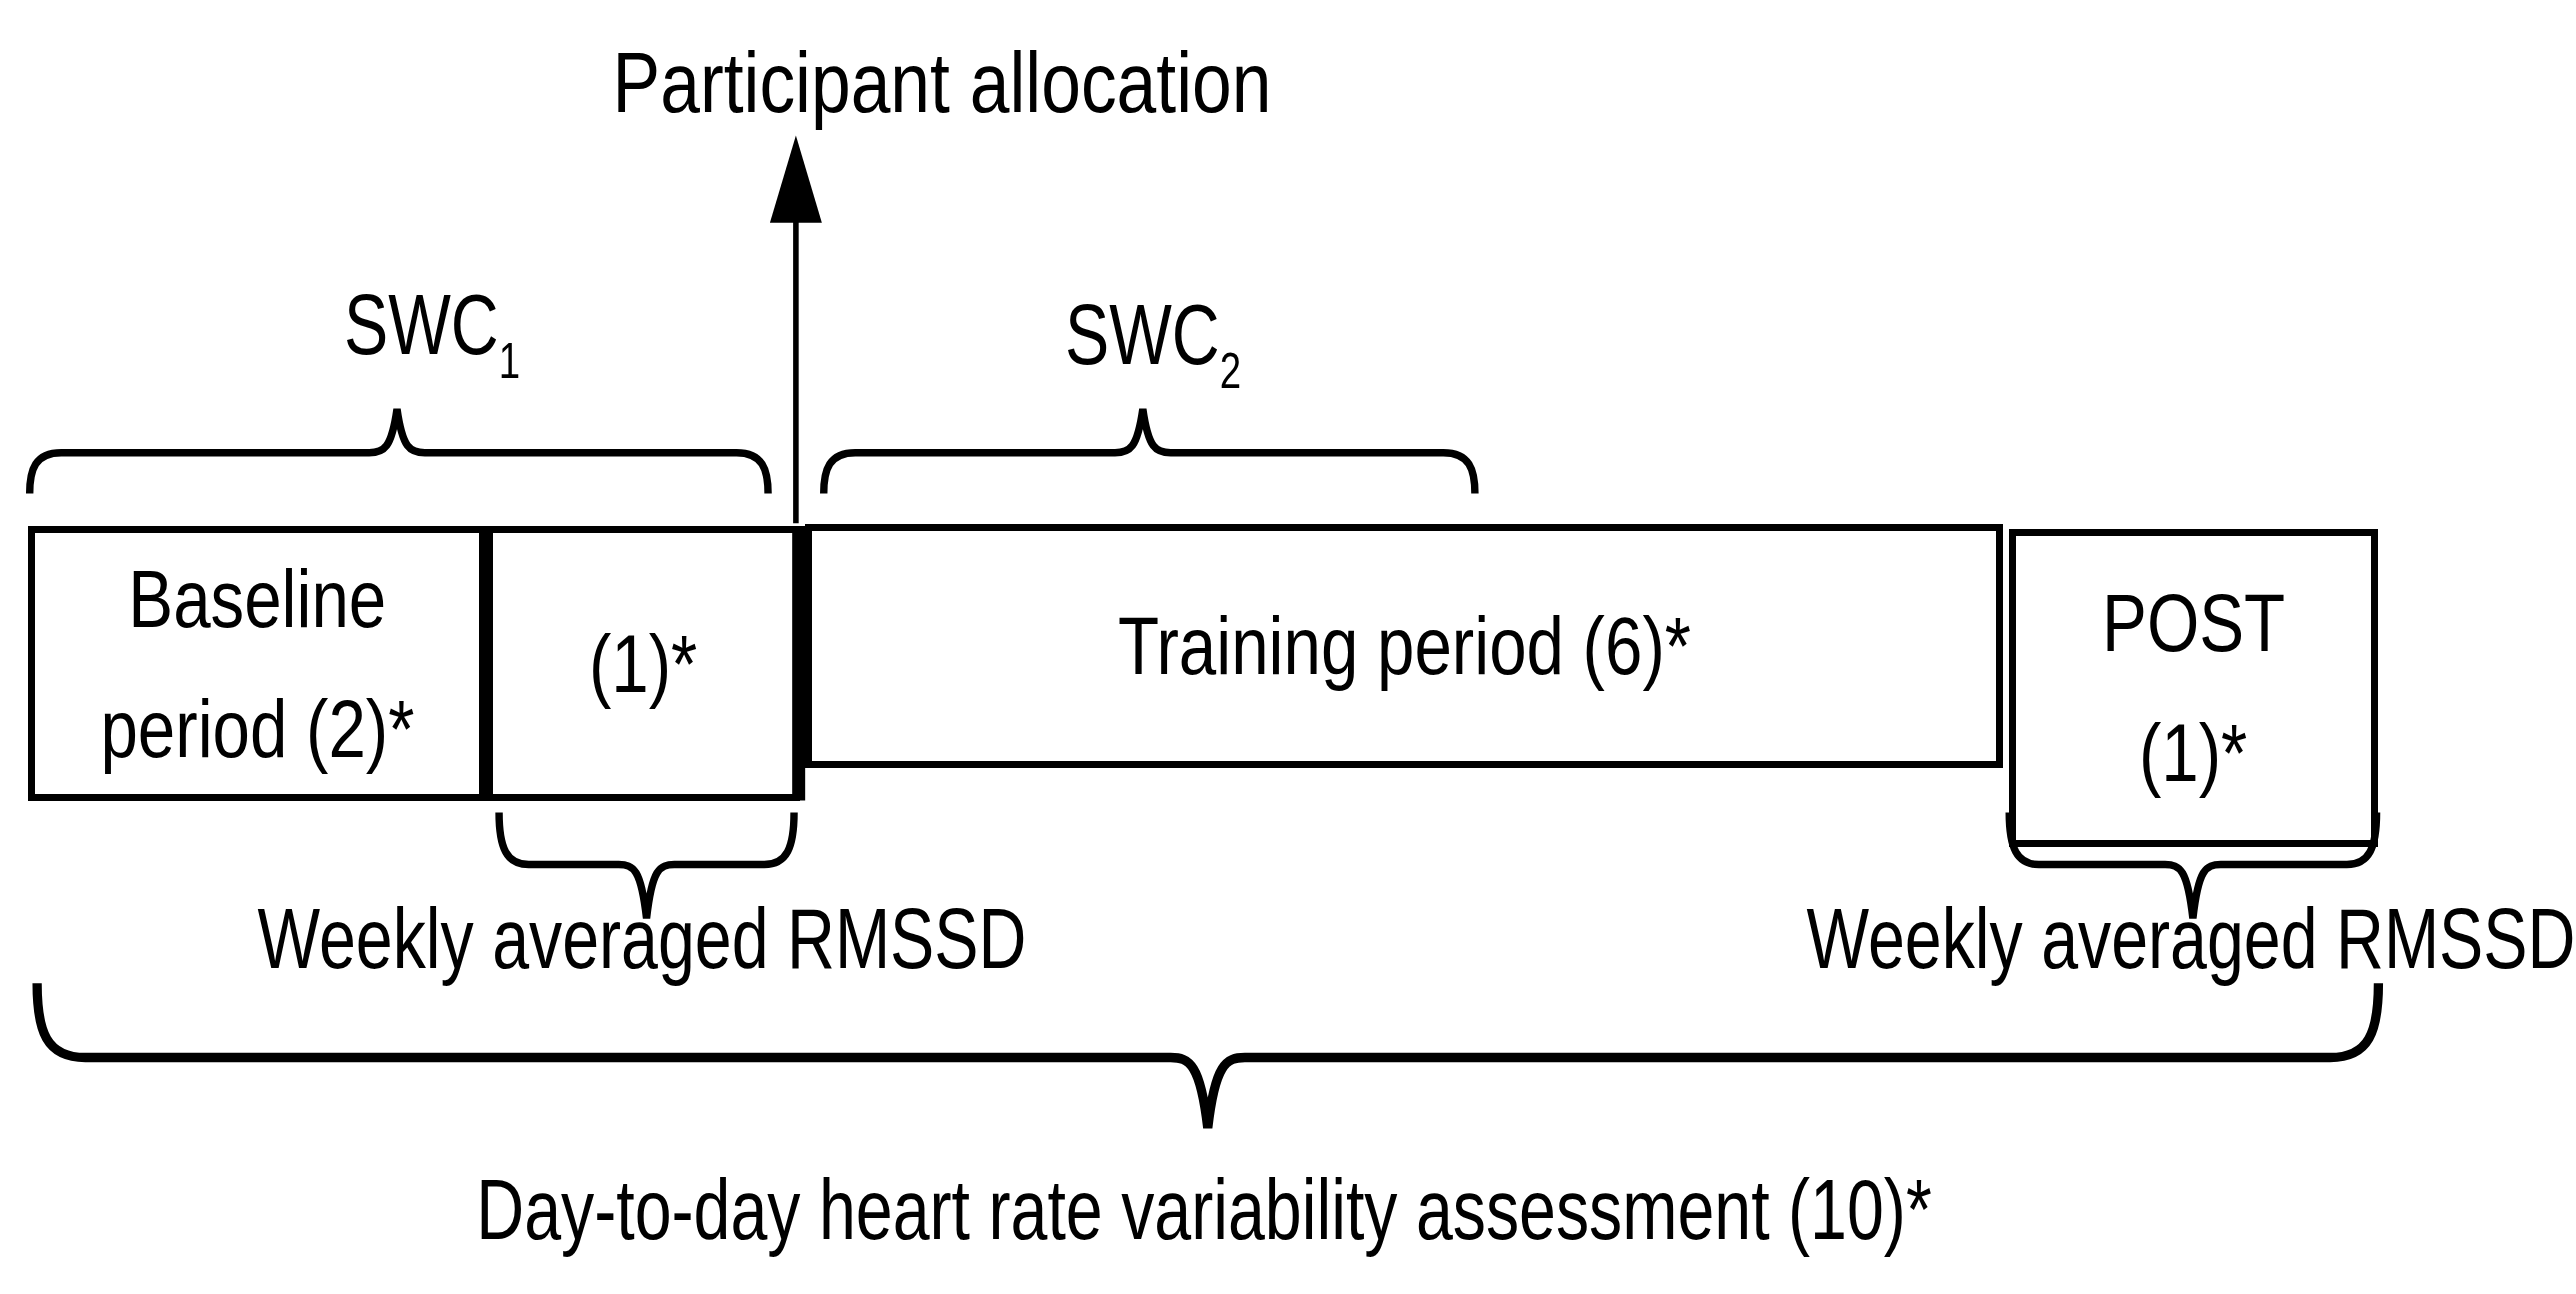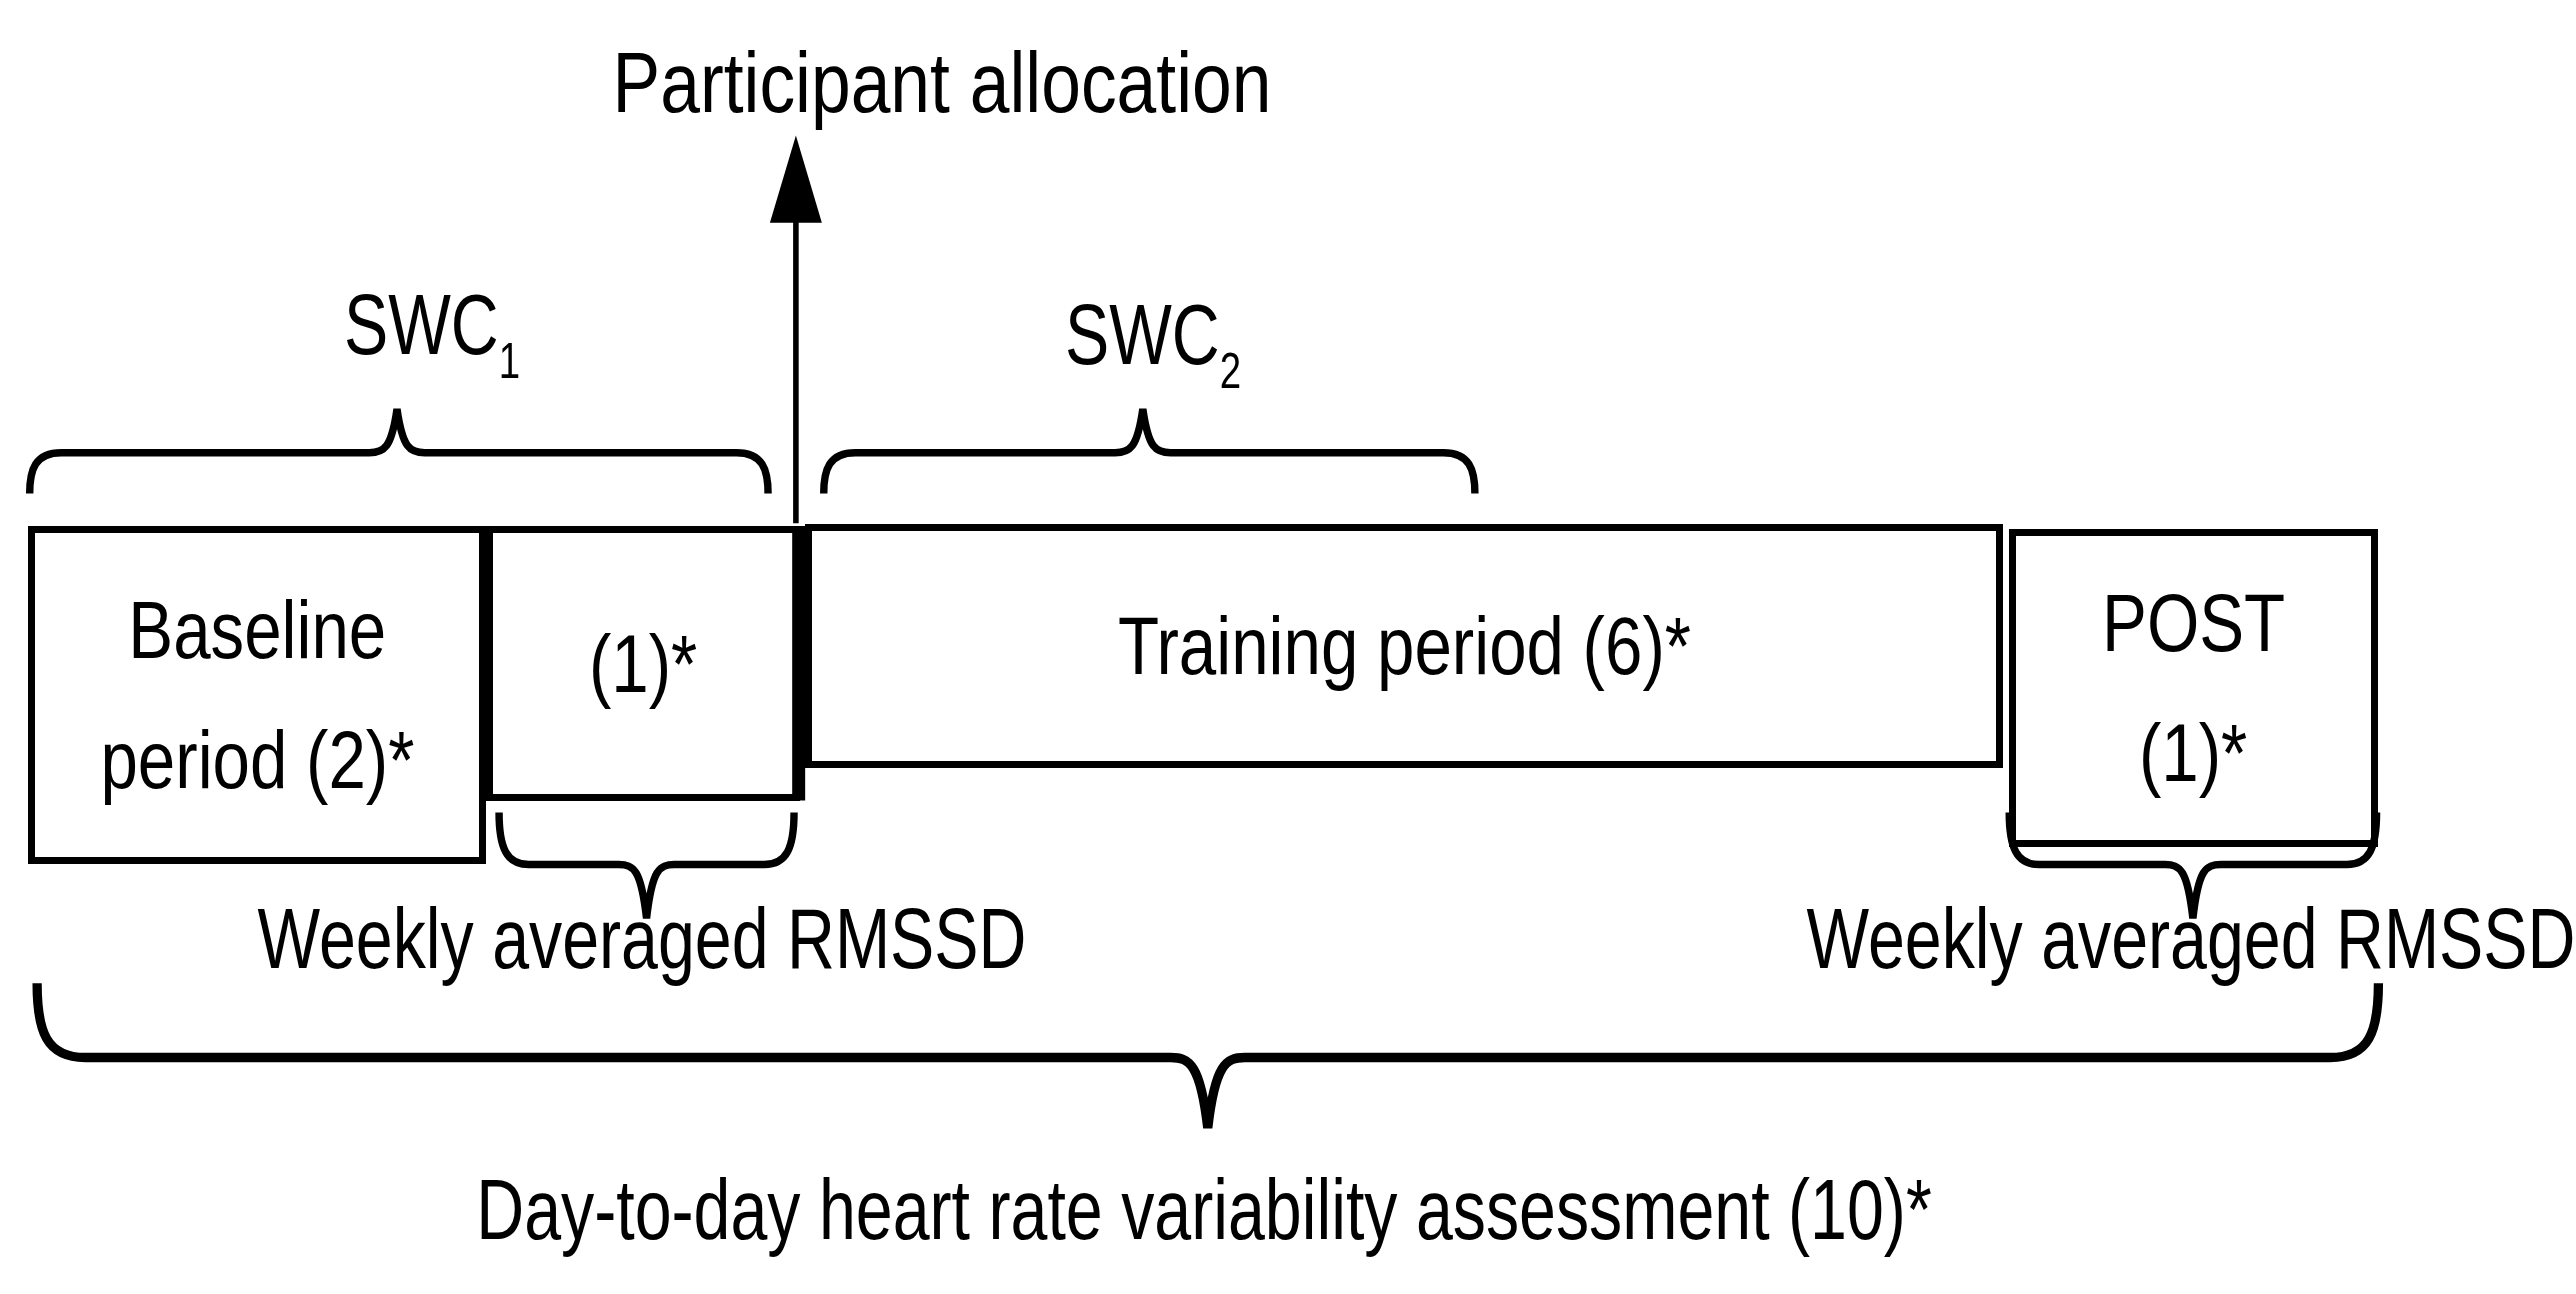--- a/index.html
+++ b/index.html
@@ -64,21 +64,21 @@
     position: absolute;
     box-sizing: border-box;
     border: 7.4px solid #000000;
     background: #ffffff;
     display: flex;
     flex-direction: column;
     justify-content: center;
     align-items: center;
     z-index: 2;
   }
-  .tbox-baseline { left: 28px;   top: 526px; width: 458px;  height: 338px; }
+  .tbox-baseline { left: 28px;   top: 526px; width: 458px;  height: 275px; }
   .tbox-pre      { left: 486px;  top: 526px; width: 314px;  height: 275px; }
   .tbox-training { left: 805px;  top: 524px; width: 1198px; height: 244px; }
   .tbox-post     { left: 2009px; top: 529px; width: 369px;  height: 318px; }
   .tbox-label {
     font-size: 82px;
     line-height: 130px;
     text-align: center;
     white-space: nowrap;
   }
 </style>

